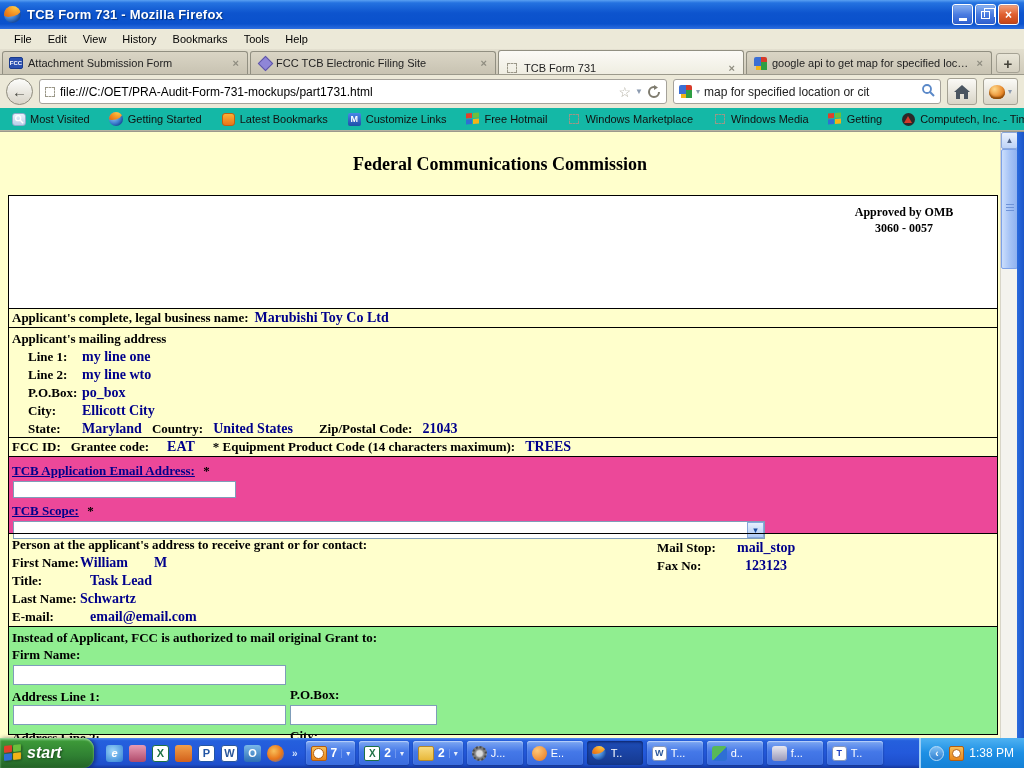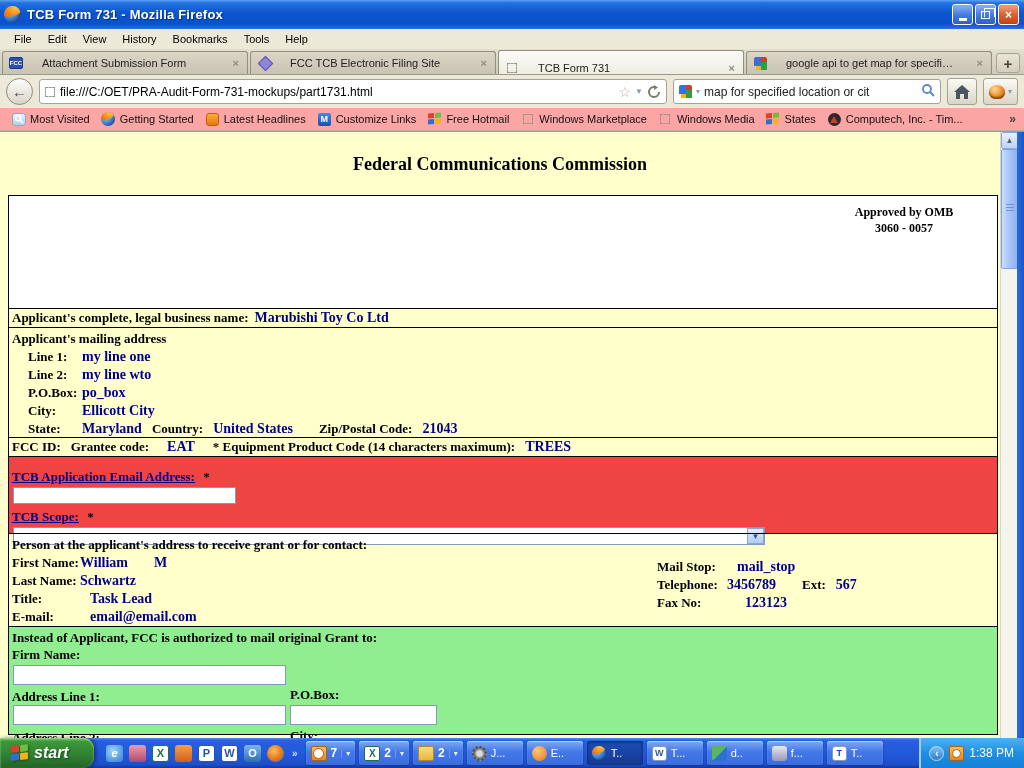--- a/index.html
+++ b/index.html
@@ -26,21 +26,21 @@
   .minim-glyph { width:8px; height:3px; background:#fff; margin-top:9px; }
   .restore-glyph { width:9px; height:8px; border:1px solid #fff; position:relative; background:transparent; }
   .restore-glyph::before { content:""; position:absolute; left:2px; top:-4px; width:9px; height:8px; border:1px solid #fff; border-bottom:none; }
 
   
   .menubar { height:20px; display:flex; align-items:center; background:#ECE9D8; padding-left:6px; font-size:11px; color:#000; }
   .menu-item { padding:2px 8px; }
 
   
   .tabstrip { height:26px; background:linear-gradient(180deg,#E3DFCF,#CFCABA); display:flex; align-items:flex-end; padding:3px 2px 0 2px; border-bottom:1px solid #9C9A8C; }
-  .tab { width:246px; height:23px; margin-right:2px; display:flex; align-items:center; gap:19px;
+  .tab { width:246px; height:23px; margin-right:2px; display:flex; align-items:center; gap:5px;
     padding:0 6px; font-size:11px; color:#222; background:linear-gradient(180deg,#DAD5C5,#C8C3B2);
     border:1px solid #918F81; border-bottom:none; border-radius:3px 3px 0 0; overflow:hidden; white-space:nowrap; }
   .tab.active { background:linear-gradient(180deg,#FBFAF6,#EFEDE1); height:24px;align-items:flex-end; }
   .tab-close { margin-left:auto; color:#8F8D80; font-size:11px; font-weight:bold; padding:0 2px; }
   .tab-label { overflow:hidden; text-overflow:ellipsis; flex:1 1 auto; }
   .newtab-btn { width:24px; height:20px; margin:0 0 1px 2px; border:1px solid #A5A294; border-radius:3px;
     background:linear-gradient(180deg,#E9E6D8,#D3CEBE); color:#45433A; font-size:15px; font-weight:bold;
     display:flex; align-items:center; justify-content:center; }
   .favicon { width:14px; height:13px; flex:0 0 auto; display:flex; align-items:center; justify-content:center; }
   .fcc-fav { background:#2B50B0; border:1px solid #1A3A8C; border-radius:2px; color:#fff; font-size:6px; font-weight:bold; letter-spacing:0; width:16px; height:12px; display:flex; align-items:center; justify-content:center; }
@@ -67,21 +67,21 @@
   .reload-icon svg { display:block; }
   .search-box { width:268px; height:25px; background:#fff; border:1px solid #A5A29A; border-radius:3px;
     display:flex; align-items:center; padding:0 5px; gap:4px; flex:0 0 auto; }
   .search-input { border:none; outline:none; flex:1 1 auto; font-size:12px; color:#222; background:transparent; font-family:"Liberation Sans",sans-serif; }
   .toolbar-btn { height:27px; border:1px solid #A5A294; border-radius:3px; background:linear-gradient(180deg,#FBFAF6,#D9D5C7);
     display:flex; align-items:center; justify-content:center; padding:0 5px; gap:3px; flex:0 0 auto; }
   .home-glyph svg { display:block; }
   .app-blob { width:16px; height:14px; border-radius:50% 50% 45% 45%; background:radial-gradient(circle at 35% 30%,#FFD98A,#E8882A 60%,#B85E10); box-shadow:inset 0 -2px 2px #8a4a0a; }
 
   
-  .bookmarksbar { height:23px; display:flex; align-items:center; background:#fca5a5; padding:0 6px; gap:1px; font-size:11px; color:#111; border-bottom:1px solid #B8B4A2; }
+  .bookmarksbar { height:23px; display:flex; align-items:center; background:#14b8a6; padding:0 6px; gap:9px; font-size:11px; color:#111; border-bottom:1px solid #B8B4A2; }
   .bm-item { display:flex; align-items:center; gap:4px; padding:1px 5px; white-space:nowrap; }
   .bm-icon { width:15px; height:14px; display:flex; align-items:center; justify-content:center; }
   .mv-icon { width:14px; height:13px; border-radius:3px; background:linear-gradient(180deg,#EAF2FB,#B9CFE8); border:1px solid #8FA8C8; display:flex; align-items:center; justify-content:center; }
   .rss-icon { width:13px; height:13px; border-radius:3px; background:linear-gradient(180deg,#FBB034,#E8751A); border:1px solid #C05E10; }
   .cl-icon { width:13px; height:13px; border-radius:2px; background:linear-gradient(180deg,#4A86E8,#1D4FA8); color:#fff; font-size:9px; font-weight:bold; display:flex; align-items:center; justify-content:center; }
   .winflag { width:14px; height:13px; display:grid; grid-template-columns:6px 6px; grid-template-rows:5px 5px; gap:1px; transform:skewY(-4deg); }
   .winflag i:nth-child(1){background:#E0402A;} .winflag i:nth-child(2){background:#6CBF3C;}
   .winflag i:nth-child(3){background:#2E6FD4;} .winflag i:nth-child(4){background:#F2B418;}
   .dashed-icon { width:10px; height:10px; border:1px dashed #9A9788; }
   .fx-mini { width:14px; height:14px; border-radius:50%; background:radial-gradient(circle at 35% 35%,#9ad0f5 0%,#3f7fd0 50%,#1b4d9e 75%); position:relative; overflow:hidden; }
@@ -107,32 +107,32 @@
   .omb { position:absolute; right:28px; top:8px; width:130px; text-align:center; font-family:"Liberation Serif",serif; font-weight:bold; font-size:12px; line-height:16px; }
 
   .row-bizname { height:19px; display:flex; align-items:center; gap:6px; }
   .mailing { height:110px; padding-top:2px; }
   .m-row { height:18px; display:flex; align-items:center; }
   .m-lbl { display:inline-block; min-width:54px;margin-left:16px; }
   .gap18 { margin-left:18px; } .gap10 { margin-left:10px; } .gap26 { margin-left:26px; }
 
   .row-fccid { height:19px; display:flex; align-items:center; }
 
-  .tcb-sect { background:#ef4444; height:77px; padding-top:10px; }
+  .tcb-sect { background:#ec4899; height:77px; padding-top:4px; }
   .tcb-lbl { font-family:"Liberation Serif",serif; font-weight:bold; font-size:13px; color:#00008B; text-decoration:underline; }
   .req { font-family:"Liberation Serif",serif; font-weight:bold; font-size:13px; color:#000; margin-left:4px; }
   .txt-input { display:block; height:17px; border:1px solid #7F9DB9; background:#fff; font-size:12px; padding:0 2px; font-family:"Liberation Sans",sans-serif; }
   .email-input { width:223px; margin:2px 0 3px 1px; }
   .scope-select { width:752px; height:18px; margin-top:2px; margin-left:1px; border:1px solid #7F9DB9; background:#fff; display:flex; align-items:center; justify-content:flex-end; }
   .select-arrow { width:17px; height:16px; background:linear-gradient(180deg,#E6F0FD,#AFCBF5); border:1px solid #86A7DC; display:flex; align-items:center; justify-content:center; font-size:9px; color:#1C4FA0; }
 
   .contact { height:93px; padding-top:2px; }
   .c-row { height:18px; display:flex; align-items:center; }
   .c-lbl { display:inline-block; min-width:68px; }
-  .c-right { position:absolute; left:648px; top:24px; }
+  .c-right { position:absolute; left:648px; top:5px; }
   .cr-lbl { display:inline-block; min-width:70px; }
 
   .grant { background:#90EE90; height:108px; padding-top:2px; }
   .g-row { display:flex; align-items:center; height:17px; }
   .g-col2 { position:absolute; left:278px; }
   .firm-input { width:273px; height:20px; margin:2px 0 2px 1px; }
   .grant-cols { position:relative; height:17px; }
   .grant-inputs { position:relative; height:23px; margin-top:1px; }
   .addr-input { position:absolute; left:1px; top:0; width:273px; height:20px; }
   .pobox-input { position:absolute; left:278px; top:0; width:147px; height:20px; }
@@ -141,21 +141,21 @@
   .scrollbar { position:absolute; right:7px; top:0; width:17px; height:100%; background:#F4F3EE; border-left:1px solid #D8D5C8; }
   .sb-up { width:17px; height:17px; background:linear-gradient(180deg,#EAF1FD,#BED3F7); border:1px solid #8CA8DC; border-radius:2px; display:flex; align-items:center; justify-content:center; font-size:8px; color:#4D6185; }
   .sb-thumb { position:absolute; top:17px; left:0; width:17px; height:120px; border:1px solid #7DA2E8; border-radius:2px;
     background:linear-gradient(90deg,#CBDEFC,#A7C4F6 50%,#8FB2F0); }
   .sb-grip { position:absolute; left:4px; top:54px; width:8px; height:9px;
     background:repeating-linear-gradient(180deg,#6E93D8 0 1px,transparent 1px 3px); }
 
   
   .taskbar { position:absolute; left:0; bottom:0; width:1024px; height:30px; display:flex; align-items:center;
     background:linear-gradient(180deg,#4E8AF4 0%,#2560DD 9%,#2359DB 50%,#1E4FCB 88%,#15379E 100%); }
-  .start-btn { width:94px; height:30px; border-radius:0 11px 11px 0; display:flex; align-items:center; gap:5px; padding-left:11px;
+  .start-btn { width:94px; height:30px; border-radius:0 11px 11px 0; display:flex; align-items:center; gap:5px; padding-left:4px;
     background:linear-gradient(180deg,#6AC06A 0%,#3C9838 12%,#2F8032 60%,#236326 100%);
     box-shadow:inset 0 1px 2px #9BD89B, 2px 0 4px rgba(0,0,30,.45); flex:0 0 auto; }
   .start-label { color:#fff; font-size:16px; font-weight:bold; font-style:italic; text-shadow:1px 1px 2px #1A4A1C; }
   .start-flag { width:18px; height:16px; display:grid; grid-template-columns:8px 8px; grid-template-rows:7px 7px; gap:1px; transform:skewY(-6deg); filter:drop-shadow(1px 1px 1px #1A4A1C); }
   .start-flag i:nth-child(1){background:#E0402A;border-radius:1px;} .start-flag i:nth-child(2){background:#6CBF3C;border-radius:1px;}
   .start-flag i:nth-child(3){background:#2E6FD4;border-radius:1px;} .start-flag i:nth-child(4){background:#F2B418;border-radius:1px;}
   .quick-launch { display:flex; align-items:center; gap:6px; padding:0 8px 0 12px; flex:0 0 auto; }
   .ql-icon { width:17px; height:17px; border-radius:3px; display:flex; align-items:center; justify-content:center; font-size:11px; font-weight:bold; color:#fff; }
   .ql-sep { color:#CFE0FA; font-size:10px; font-weight:bold; margin-left:2px; }
   .ie-i { background:radial-gradient(circle at 40% 35%,#9CD4F8,#2E7FD4); color:#fff; font-style:italic; }
@@ -322,21 +322,21 @@
     <span class="bm-item">
       <span class="bm-icon">
           <span class="fx-mini"></span>
         </span>
       <span>Getting Started</span>
     </span>
     <span class="bm-item">
       <span class="bm-icon">
           <span class="rss-icon"></span>
         </span>
-      <span>Latest Headlines</span>
+      <span>Latest Bookmarks</span>
     </span>
     <span class="bm-item">
       <span class="bm-icon">
           <span class="cl-icon">M</span>
         </span>
       <span>Customize Links</span>
     </span>
     <span class="bm-item">
       <span class="bm-icon">
           <span class="winflag">
@@ -362,21 +362,21 @@
     </span>
     <span class="bm-item">
       <span class="bm-icon">
           <span class="winflag">
             <i></i>
             <i></i>
             <i></i>
             <i></i>
           </span>
         </span>
-      <span>States</span>
+      <span>Getting</span>
     </span>
     <span class="bm-item">
       <span class="bm-icon">
           <span class="comp-icon"></span>
         </span>
       <span>Computech, Inc. - Tim...</span>
     </span>
     <span class="bm-overflow">»</span>
   </div>
 
@@ -455,41 +455,35 @@
       <div class="sect contact">
         <div class="c-row">
             <span class="lbl">Person at the applicant's address to receive grant or for contact:</span>
           </div>
         <div class="c-row">
           <span class="lbl c-lbl">First Name:</span>
           <span class="val">William</span>
           <span class="val gap26">M</span>
         </div>
         <div class="c-row">
+          <span class="lbl c-lbl">Title:</span>
+          <span class="val gap10">Task Lead</span>
+        </div>
+        <div class="c-row">
           <span class="lbl c-lbl">Last Name:</span>
           <span class="val">Schwartz</span>
-        </div>
-        <div class="c-row">
-          <span class="lbl c-lbl">Title:</span>
-          <span class="val gap10">Task Lead</span>
         </div>
         <div class="c-row">
           <span class="lbl c-lbl">E-mail:</span>
           <span class="val gap10">email@email.com</span>
         </div>
         <div class="c-right">
           <div class="c-row">
             <span class="lbl cr-lbl">Mail Stop:</span>
             <span class="val gap10">mail_stop</span>
-          </div>
-          <div class="c-row">
-            <span class="lbl cr-lbl">Telephone:</span>
-            <span class="val">3456789</span>
-            <span class="lbl gap26">Ext:</span>
-            <span class="val gap10">567</span>
           </div>
           <div class="c-row">
             <span class="lbl cr-lbl">Fax No:</span>
             <span class="val gap18">123123</span>
           </div>
         </div>
       </div>
 
       <div class="sect grant">
         <div class="g-row">

